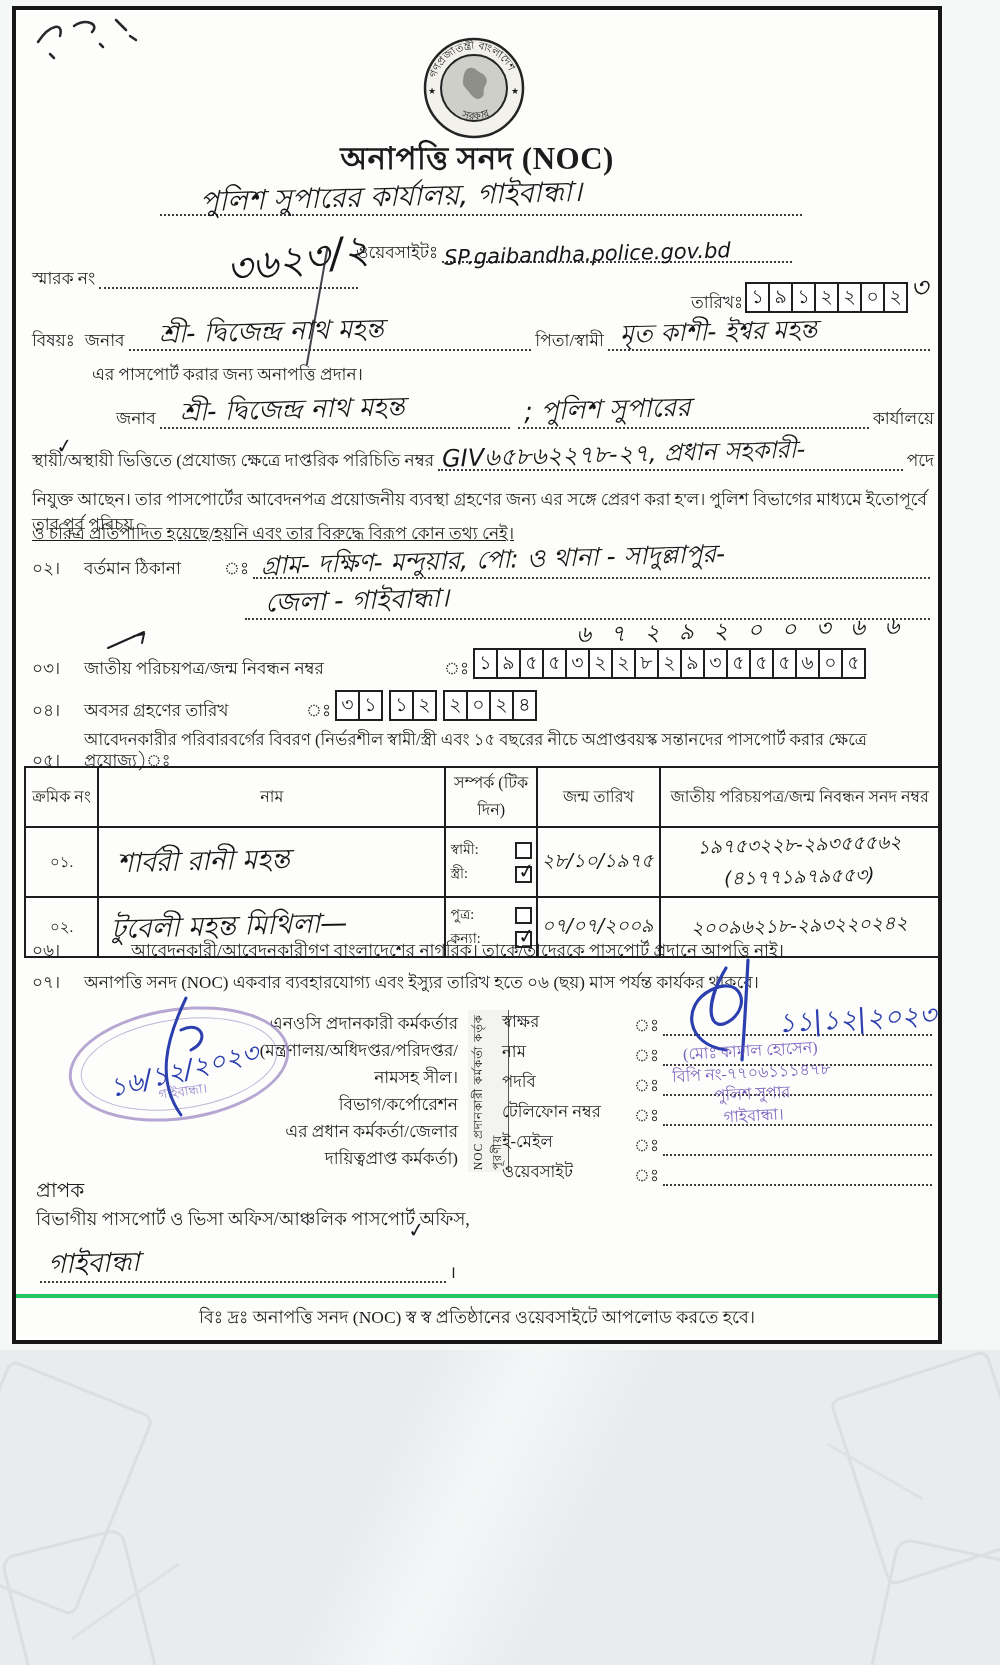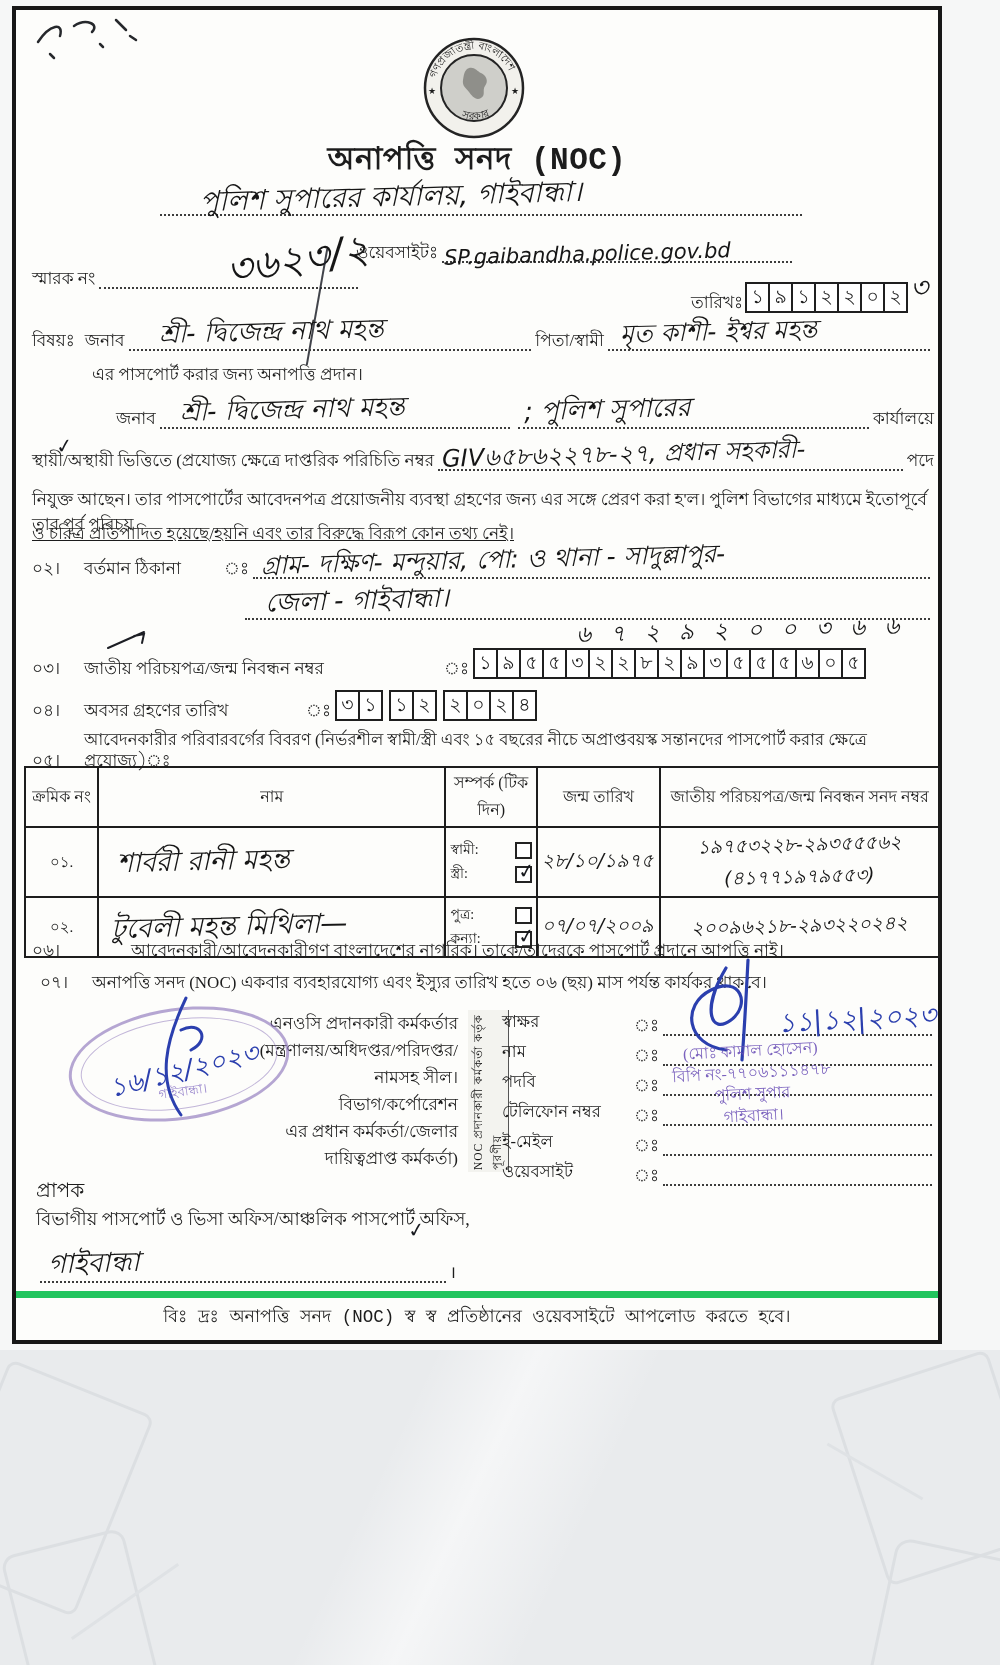--- a/index.html
+++ b/index.html
@@ -13,21 +13,21 @@
   .tw{font-size:17px;line-height:1.45;}
   .dots{flex:1;border-bottom:2px dotted #3c3c3c;height:1.1em;position:relative;margin:0 4px;}
   .hw{font-family:"DejaVu Sans",sans-serif;font-style:italic;color:#161616;
       white-space:nowrap;transform:rotate(-1.5deg);}
   .hwonline{position:absolute;bottom:-6px;left:10px;font-size:24px;}
   .cell{width:25px;height:31px;border:2px solid #1f1f1f;margin-left:-2px;display:inline-flex;
         align-items:center;justify-content:center;font-size:19px;box-sizing:border-box;
         background:#fff;font-family:"DejaVu Sans",sans-serif;}
   .cellgap{margin-left:6px;}
   .title{font-size:31px;font-weight:bold;letter-spacing:.5px;}
-  .center{left:0;right:0;text-align:center;font-family:Liberation Mono, monospace;}
+  .center{left:0;right:0;text-align:center;}
   .blue{color:#2b3fae;}
   .purple{color:#6d52b8;}
   table.fam{position:absolute;left:8px;top:756px;width:916px;border-collapse:collapse;table-layout:fixed;}
   table.fam th,table.fam td{border:2px solid #1d1d1d;padding:2px 4px;vertical-align:middle;}
   table.fam th{font-size:16px;font-weight:normal;text-align:center;height:52px;}
   table.fam td{height:54px;}
   .slcell{text-align:center;font-size:15px;}
   .relrow{display:flex;align-items:center;justify-content:space-between;font-size:14px;height:24px;}
   .chk{width:17px;height:17px;border:2px solid #222;display:inline-block;position:relative;box-sizing:border-box;background:#fff;}
   .tickmark{position:absolute;left:1px;top:-9px;font-style:normal;font-size:20px;color:#15171c;transform:rotate(-8deg);}
@@ -269,21 +269,21 @@
           <div class="hw" style="font-size:19px;">২০০৯৬২১৮-২৯৩২২০২৪২</div>
         </td>
       </tr>
     </tbody>
   </table>
 
   <div class="row" style="left:16px;top:930px;width:908px;gap:47px;">
     <span class="t" style="width:52px;flex:none;">০৬।</span>
     <span class="t" style="white-space:normal;">আবেদনকারী/আবেদনকারীগণ বাংলাদেশের নাগরিক। তাকে/তাদেরকে পাসপোর্ট প্রদানে আপত্তি নাই।</span>
   </div>
-  <div class="row" style="left:24px;top:962px;width:908px;">
+  <div class="row" style="left:16px;top:962px;width:908px;">
     <span class="t" style="width:52px;flex:none;">০৭।</span>
     <span class="t" style="white-space:normal;">অনাপত্তি সনদ (NOC) একবার ব্যবহারযোগ্য এবং ইস্যুর তারিখ হতে ০৬ (ছয়) মাস পর্যন্ত কার্যকর থাকবে।</span>
   </div>
 
   <div class="abs" style="left:90px;top:1000px;width:352px;text-align:right;">
     <div class="t" style="line-height:27px;">এনওসি প্রদানকারী কর্মকর্তার</div>
     <div class="t" style="line-height:27px;">(মন্ত্রণালয়/অধিদপ্তর/পরিদপ্তর/</div>
     <div class="t" style="line-height:27px;">নামসহ সীল।</div>
     <div class="t" style="line-height:27px;">বিভাগ/কর্পোরেশন</div>
     <div class="t" style="line-height:27px;">এর প্রধান কর্মকর্তা/জেলার</div>
@@ -349,21 +349,21 @@
     <div class="t" style="font-size:18px;line-height:29px;">বিভাগীয় পাসপোর্ট ও ভিসা অফিস/আঞ্চলিক পাসপোর্ট অফিস,</div>
   </div>
   <span class="tickmark abs" style="left:392px;top:1208px;">✓</span>
   <div class="row" style="left:20px;top:1252px;width:420px;">
     <span class="dots">
       <span class="hw hwonline" style="font-size:27px;left:8px;">গাইবান্ধা</span>
     </span>
     <span class="t">।</span>
   </div>
 
-  <div class="abs" style="left:0;right:0;bottom:0;height:42px;border-top:7px solid #22c55e;">
+  <div class="abs" style="left:0;right:0;bottom:0;height:42px;border-top:4px solid #22c55e;">
     <div class="t center abs" style="top:9px;font-size:17.5px;">বিঃ দ্রঃ অনাপত্তি সনদ (NOC) স্ব স্ব প্রতিষ্ঠানের ওয়েবসাইটে আপলোড করতে হবে।</div>
   </div>
 </div>
 
 <div class="camsband">
   <div class="patshape" style="left:-36px;top:30px;width:150px;height:210px;transform:rotate(22deg);"></div>
   <div class="patshape" style="left:18px;top:190px;width:120px;height:160px;transform:rotate(-14deg);border-radius:14px;"></div>
   <div class="patshape" style="left:855px;top:20px;width:160px;height:190px;transform:rotate(-18deg);"></div>
   <div class="patshape" style="left:880px;top:200px;width:140px;height:150px;transform:rotate(12deg);border-radius:16px;"></div>
   <div class="patline" style="left:60px;top:250px;width:130px;height:3px;transform:rotate(-35deg);"></div>

